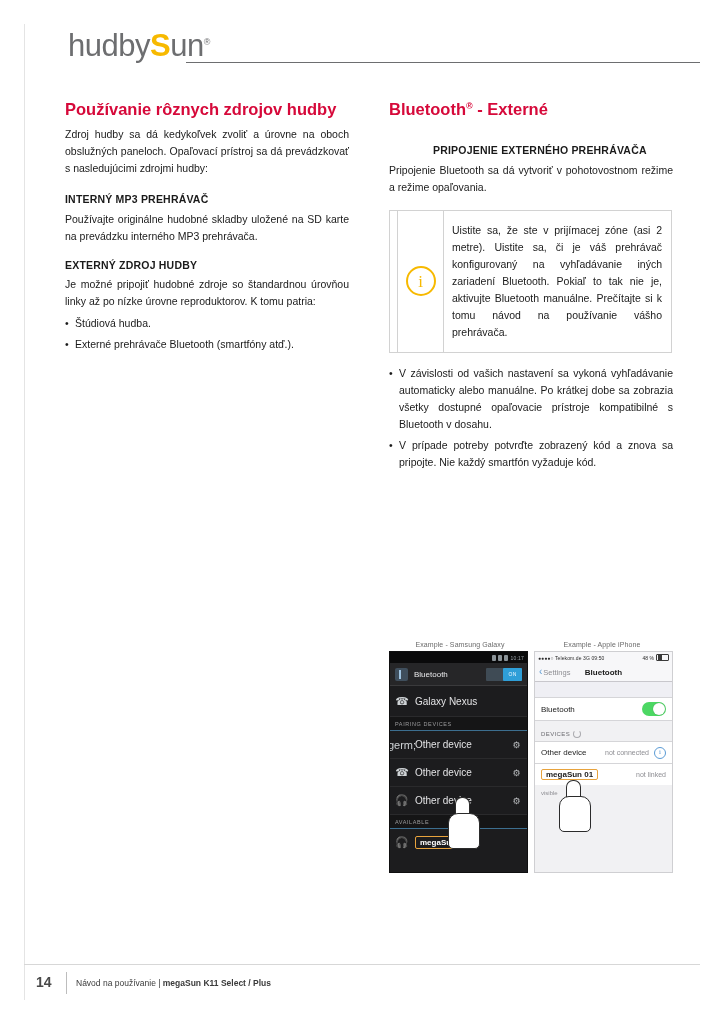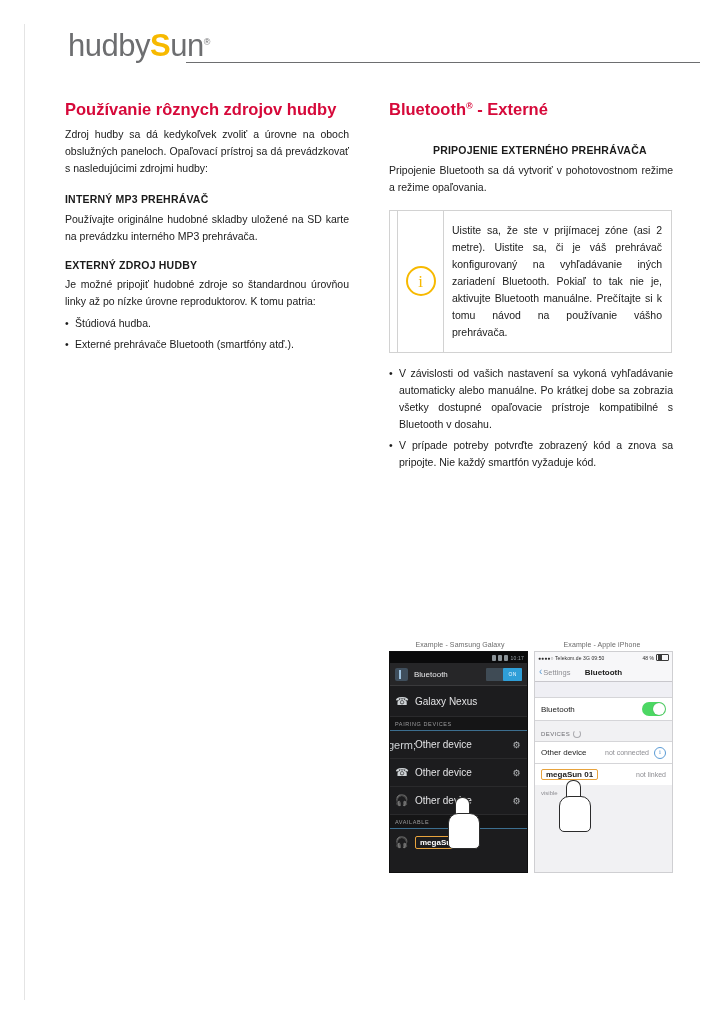--- a/index.html
+++ b/index.html
@@ -401,14 +401,20 @@
 
         <div class="hand" style="left:22px;top:128px;">
           <div class="finger"></div>
           <div class="palm"></div>
         </div>
       </div>
 
     </div>
   </div>
 
+  <div class="footer">
+    <div class="footer-line"></div>
+    <div class="pagenum">14</div>
+    <div class="foot-div"></div>
+    <div class="foot-text"><span>Návod na používanie | </span><b>megaSun K11 Select / Plus</b></div>
+  </div>
 
 </div>
 
 </body></html>

